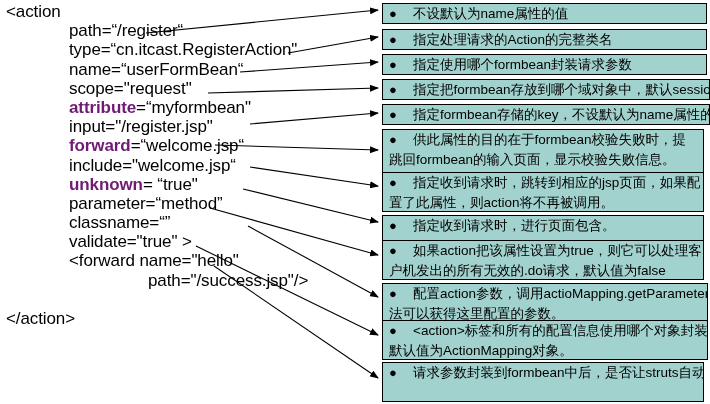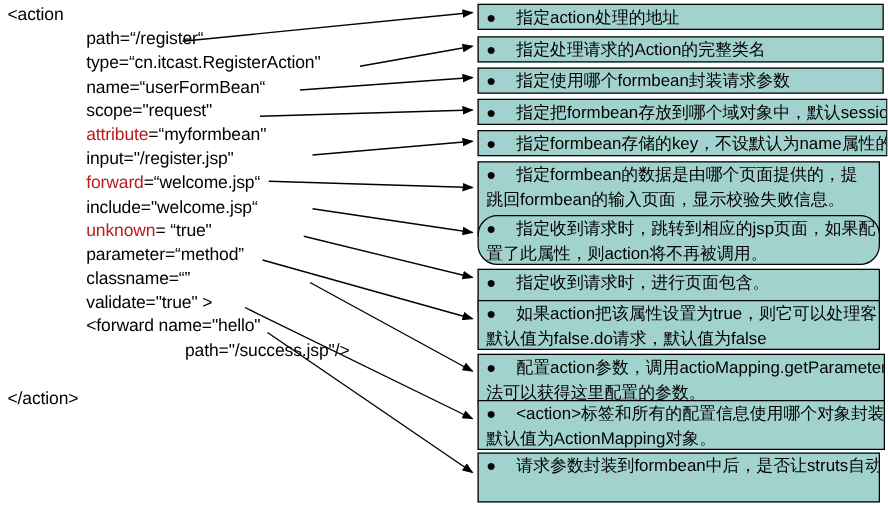--- a/index.html
+++ b/index.html
@@ -13,30 +13,30 @@
   #stage{position:absolute;left:0;top:0;width:710px;height:404px;}
 
   
   #connectors{position:absolute;left:0;top:0;width:710px;height:404px;pointer-events:none;}
 
   
   .code-block{
     position:absolute;
     left:6px; top:2px;
     width:360px;
-    font-size:14px;
+    font-size:17px;
     line-height:19.2px;
     color:#000000;
     white-space:pre;
     letter-spacing:-0.1px;
   }
   .code-line{height:19.2px;white-space:pre;}
   .indent1{padding-left:63px;}
   .indent3{padding-left:142px;}
-  .kw-blue{color:#b91c1c;}
+  .kw-blue{color:#701a75;font-weight:bold;}
 
   
   .callout{
     position:absolute;
     background:#a2d2ce;
     border:1px solid #000000;
     box-sizing:border-box;
     color:#000000;
     font-size:13.5px;
     line-height:20px;
@@ -79,48 +79,48 @@
         <line x1="248" y1="226" x2="378" y2="297" marker-end="url(#ah)"></line>
         <line x1="196" y1="246" x2="378" y2="335" marker-end="url(#ah)"></line>
         <line x1="214" y1="266" x2="378" y2="378" marker-end="url(#ah)"></line>
       </g>
   </svg>
 
   <div class="code-block" id="code-block"><div class="code-line"><span>&lt;action</span></div><div class="code-line indent1"><span>path=“/register“</span></div><div class="code-line indent1"><span>type=“cn.itcast.RegisterAction"</span></div><div class="code-line indent1"><span>name=“userFormBean“</span></div><div class="code-line indent1"><span>scope="request"</span></div><div class="code-line indent1"><span class="kw-blue">attribute</span><span>=“myformbean"</span></div><div class="code-line indent1"><span>input="/register.jsp"</span></div><div class="code-line indent1"><span class="kw-blue">forward</span><span>=“welcome.jsp“</span></div><div class="code-line indent1"><span>include="welcome.jsp“</span></div><div class="code-line indent1"><span class="kw-blue">unknown</span><span>= “true"</span></div><div class="code-line indent1"><span>parameter=“method”</span></div><div class="code-line indent1"><span>classname=“”</span></div><div class="code-line indent1"><span>validate="true" &gt;</span></div><div class="code-line indent1"><span>&lt;forward name="hello"</span></div><div class="code-line indent3"><span>path="/success.jsp"/&gt;</span></div><div class="code-line">&nbsp;</div><div class="code-line"><span>&lt;/action&gt;</span></div></div>
 
   <div id="callout-layer">
       <div class="callout" style="left: 382px; top: 3px; width: 325px; height: 21px;">
-        <div class="l2"><span class="bullet">●</span><span class="first-indent"></span><span class="txt">指定action处理的地址</span></div>
+        <div class="l2"><span class="bullet">●</span><span class="first-indent"></span><span class="txt">不设默认为name属性的值</span></div>
       </div>
       <div class="callout" style="left: 382px; top: 29px; width: 325px; height: 21px;">
         <div class="l2"><span class="bullet">●</span><span class="first-indent"></span><span class="txt">指定处理请求的Action的完整类名</span></div>
       </div>
       <div class="callout" style="left: 382px; top: 54px; width: 325px; height: 21px;">
         <div class="l2"><span class="bullet">●</span><span class="first-indent"></span><span class="txt">指定使用哪个formbean封装请求参数</span></div>
       </div>
       <div class="callout" style="left: 382px; top: 79px; width: 328px; height: 21px;">
         <div class="l2"><span class="bullet">●</span><span class="first-indent"></span><span class="txt">指定把formbean存放到哪个域对象中，默认session</span></div>
       </div>
       <div class="callout" style="left: 382px; top: 104px; width: 328px; height: 21px;">
         <div class="l2"><span class="bullet">●</span><span class="first-indent"></span><span class="txt">指定formbean存储的key，不设默认为name属性的值</span></div>
       </div>
       <div class="callout" style="left: 382px; top: 129px; width: 322px; height: 60px;">
-        <div class="l2"><span class="bullet">●</span><span class="first-indent"></span><span class="txt">指定formbean的数据是由哪个页面提供的，提</span></div>
+        <div class="l2"><span class="bullet">●</span><span class="first-indent"></span><span class="txt">供此属性的目的在于formbean校验失败时，提</span></div>
         <div class="l2"><span class="txt">跳回formbean的输入页面，显示校验失败信息。</span></div>
       </div>
-      <div class="callout" style="left: 382px; top: 172px; width: 322px; height: 40px; border-radius: 16px;">
+      <div class="callout" style="left: 382px; top: 172px; width: 322px; height: 40px;">
         <div class="l2"><span class="bullet">●</span><span class="first-indent"></span><span class="txt">指定收到请求时，跳转到相应的jsp页面，如果配</span></div>
         <div class="l2"><span class="txt">置了此属性，则action将不再被调用。</span></div>
       </div>
       <div class="callout" style="left: 382px; top: 215px; width: 322px; height: 34px;">
         <div class="l2"><span class="bullet">●</span><span class="first-indent"></span><span class="txt">指定收到请求时，进行页面包含。</span></div>
       </div>
       <div class="callout" style="left: 382px; top: 240px; width: 322px; height: 40px;">
         <div class="l2"><span class="bullet">●</span><span class="first-indent"></span><span class="txt">如果action把该属性设置为true，则它可以处理客</span></div>
-        <div class="l2"><span class="txt">默认值为false.do请求，默认值为false</span></div>
+        <div class="l2"><span class="txt">户机发出的所有无效的.do请求，默认值为false</span></div>
       </div>
       <div class="callout" style="left: 382px; top: 283px; width: 326px; height: 40px;">
         <div class="l2"><span class="bullet">●</span><span class="first-indent"></span><span class="txt">配置action参数，调用actioMapping.getParameter方</span></div>
         <div class="l2"><span class="txt">法可以获得这里配置的参数。</span></div>
       </div>
       <div class="callout" style="left: 382px; top: 320px; width: 326px; height: 40px;">
         <div class="l2"><span class="bullet">●</span><span class="first-indent"></span><span class="txt">&lt;action&gt;标签和所有的配置信息使用哪个对象封装，</span></div>
         <div class="l2"><span class="txt">默认值为ActionMapping对象。</span></div>
       </div>
       <div class="callout" style="left: 382px; top: 362px; width: 322px; height: 40px;">

